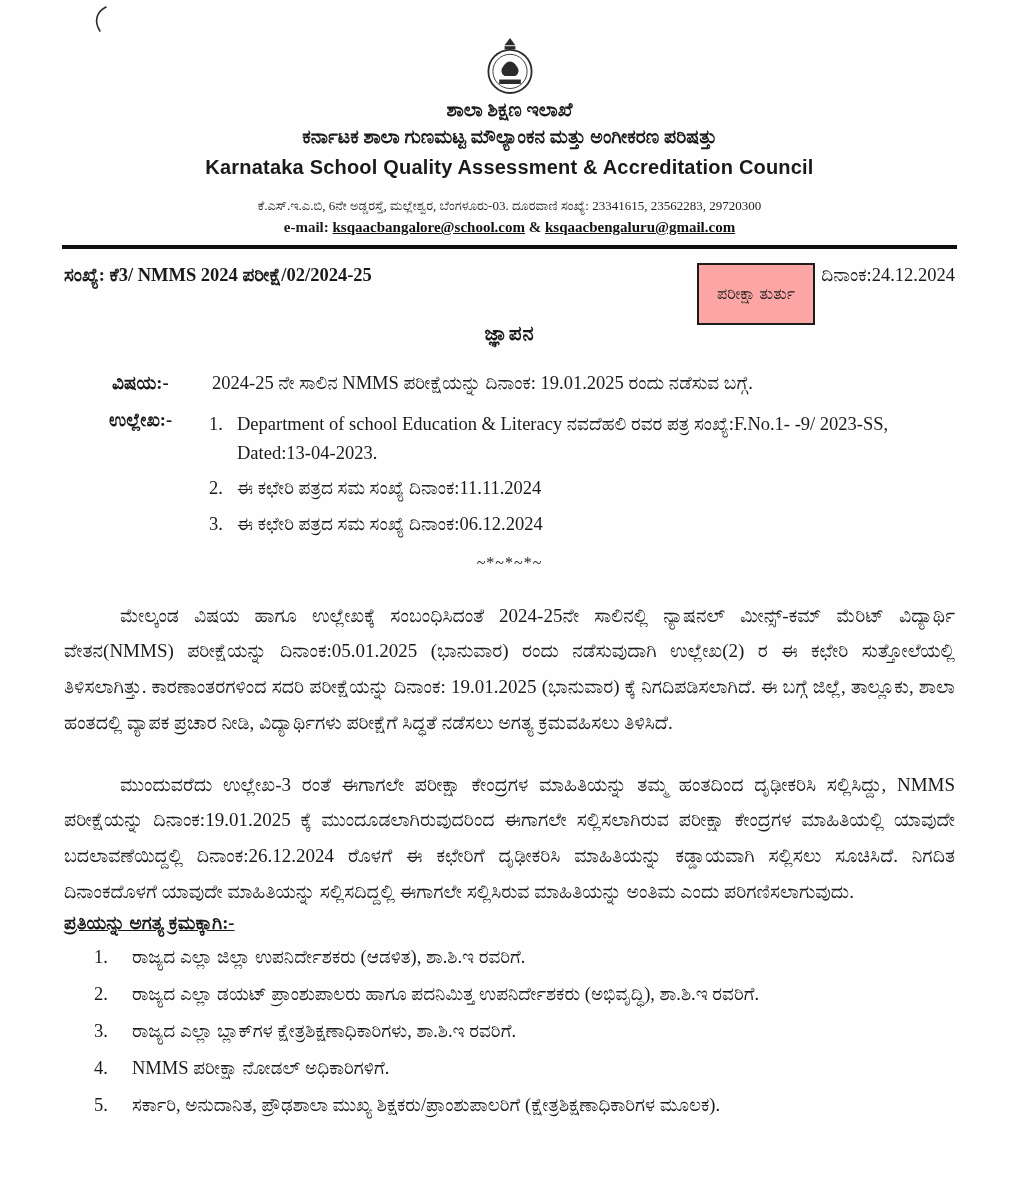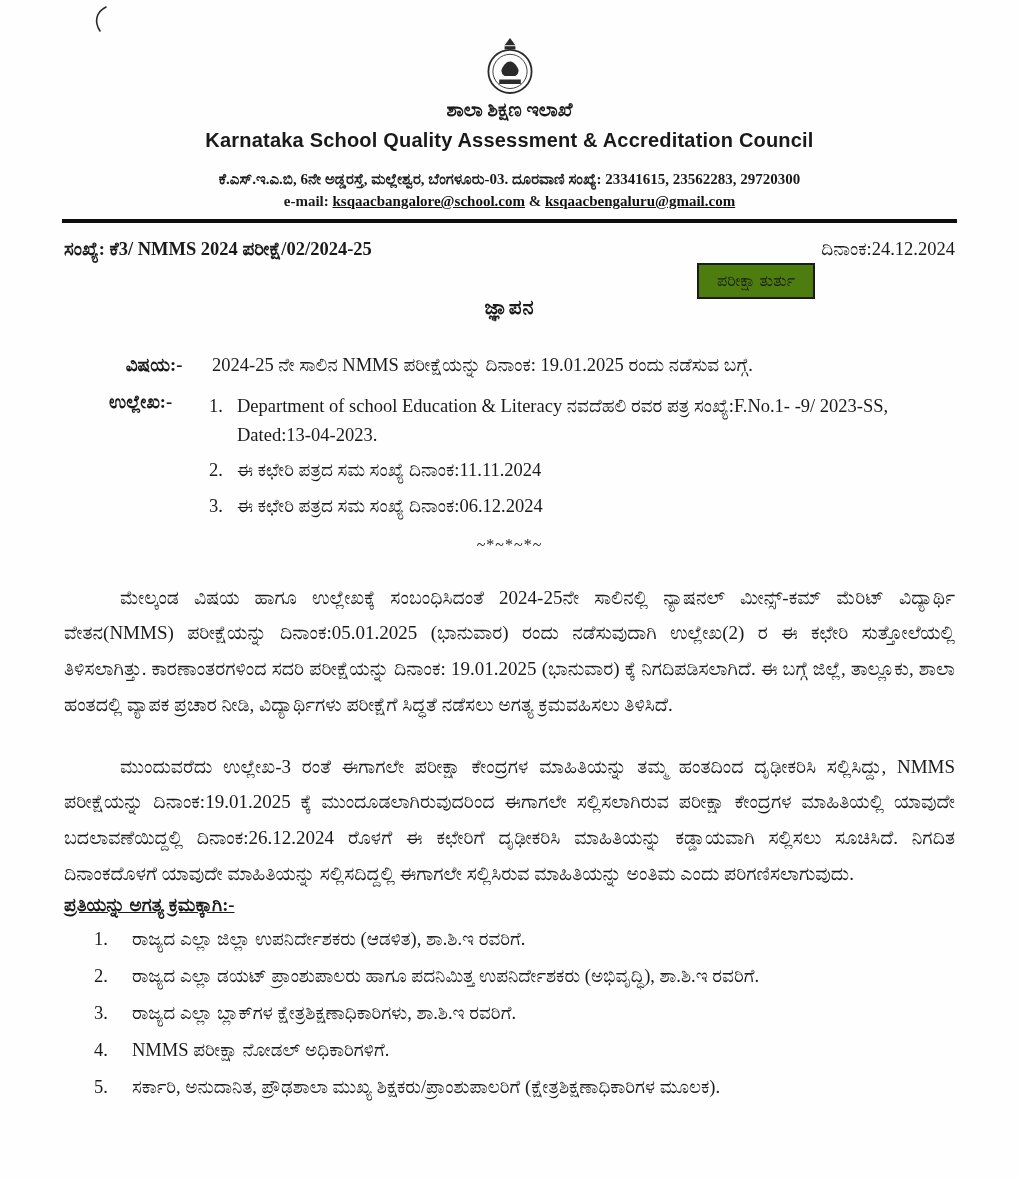--- a/index.html
+++ b/index.html
@@ -14,37 +14,37 @@
     overflow:hidden;
     border-right:1px solid #cfcfcf;
   }
   .pen-mark { position:absolute; top:4px; left:88px; }
   
   .header { text-align:center; padding-top:36px; }
   .emblem { display:block; margin:0 auto 3px auto; }
   .h-dept { font-size:19px; font-weight:bold; margin:2px 4px; }
   .h-council-kn { font-size:19px; font-weight:bold; margin:5px 0; }
   .h-council-en { font-family:"Liberation Sans", sans-serif; font-size:20px; font-weight:bold; margin:8px 0 19px 0; letter-spacing:.2px; }
-  .h-address { font-size:15px; font-weight:bold; margin:0 0; }
+  .h-address { font-size:13px; font-weight:normal; margin:0 0; }
   .h-email { font-size:15px; font-weight:bold; margin:5px 0 9px 0; }
   .email-link { color:#111; text-decoration:underline; cursor:pointer; }
   .rule { margin:0 62px; border-bottom:4.5px solid #0e0e0e; }
   
   .ref-row { display:flex; justify-content:space-between; padding:16px 64px 0 64px; font-size:18.5px; }
   .ref-number { font-weight:600; }
   .ref-date { font-size:18.5px; }
   
   .stamp {
     position:absolute; top:263px; right:204px;
-    border:2px solid #1c1c1c; padding:7px 18px;
-    font-size:16px; background:#4d7c0f;
+    border:2px solid #1c1c1c; padding:20px 18px;
+    font-size:16px; background:#fca5a5;
   }
   .memo-title { text-align:center; font-size:20px; font-weight:bold; margin-top:36px; letter-spacing:1px; }
   
-  .subject-row { display:flex; padding:0 64px; margin-top:36px; font-size:18.5px;text-align:center; }
+  .subject-row { display:flex; padding:0 64px; margin-top:28px; font-size:18.5px; }
   .subject-label { font-weight:bold; flex:none; margin-left:48px; width:84px; }
   .subject-text { margin-left:16px; }
   .refs-row { display:flex; padding:0 64px; margin-top:16px; font-size:18.5px; }
   .refs-label { font-weight:bold; flex:none; margin-left:45px; width:100px; }
   .refs-items { flex:1; padding-right:60px; }
   .ref-item { display:flex; margin-bottom:7px; line-height:1.55; }
   .ref-num { flex:none; width:28px; }
   .ref-text { flex:1; }
   .separator { text-align:center; font-size:16px; margin-top:8px; letter-spacing:1px; }
   
@@ -84,20 +84,21 @@
         <circle cx="30" cy="39" r="19" stroke-width="1"></circle>
       </g>
       <g fill="#2b2b2b">
         <path d="M30 2 L36 10 L24 10 Z"></path>
         <rect x="24" y="11" width="12" height="3.5"></rect>
         <path d="M22 34 Q30 22 38 34 Q42 40 36 44 L24 44 Q18 40 22 34 Z"></path>
         <rect x="18" y="48" width="24" height="5"></rect>
       </g>
     </svg>
     <div class="h-dept">ಶಾಲಾ ಶಿಕ್ಷಣ ಇಲಾಖೆ</div>
+    <div class="h-council-kn">ಕರ್ನಾಟಕ ಶಾಲಾ ಗುಣಮಟ್ಟ ಮೌಲ್ಯಾಂಕನ ಮತ್ತು ಅಂಗೀಕರಣ ಪರಿಷತ್ತು</div>
     <div class="h-council-en">Karnataka School Quality Assessment &amp; Accreditation Council</div>
     <div class="h-address">ಕೆ.ಎಸ್.ಇ.ಎ.ಬಿ, 6ನೇ ಅಡ್ಡರಸ್ತೆ, ಮಲ್ಲೇಶ್ವರ, ಬೆಂಗಳೂರು-03. ದೂರವಾಣಿ ಸಂಖ್ಯೆ: 23341615, 23562283, 29720300</div>
     <div class="h-email">
       <span>e-mail:</span>
       <span class="email-link">ksqaacbangalore@school.com</span>
       <span>&amp;</span>
       <span class="email-link">ksqaacbengaluru@gmail.com</span>
     </div>
   </div>
   <div class="rule"></div>

